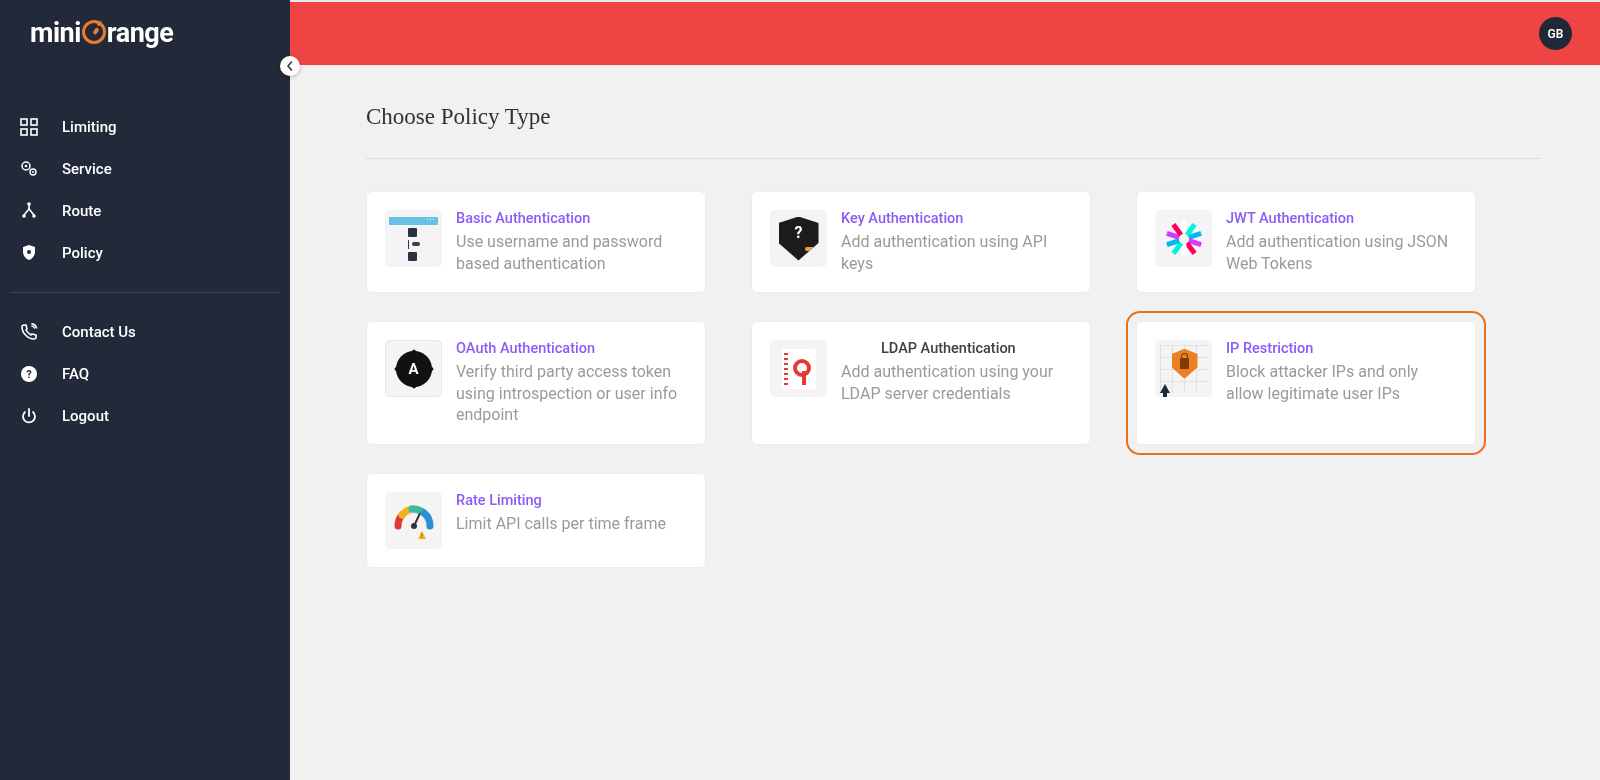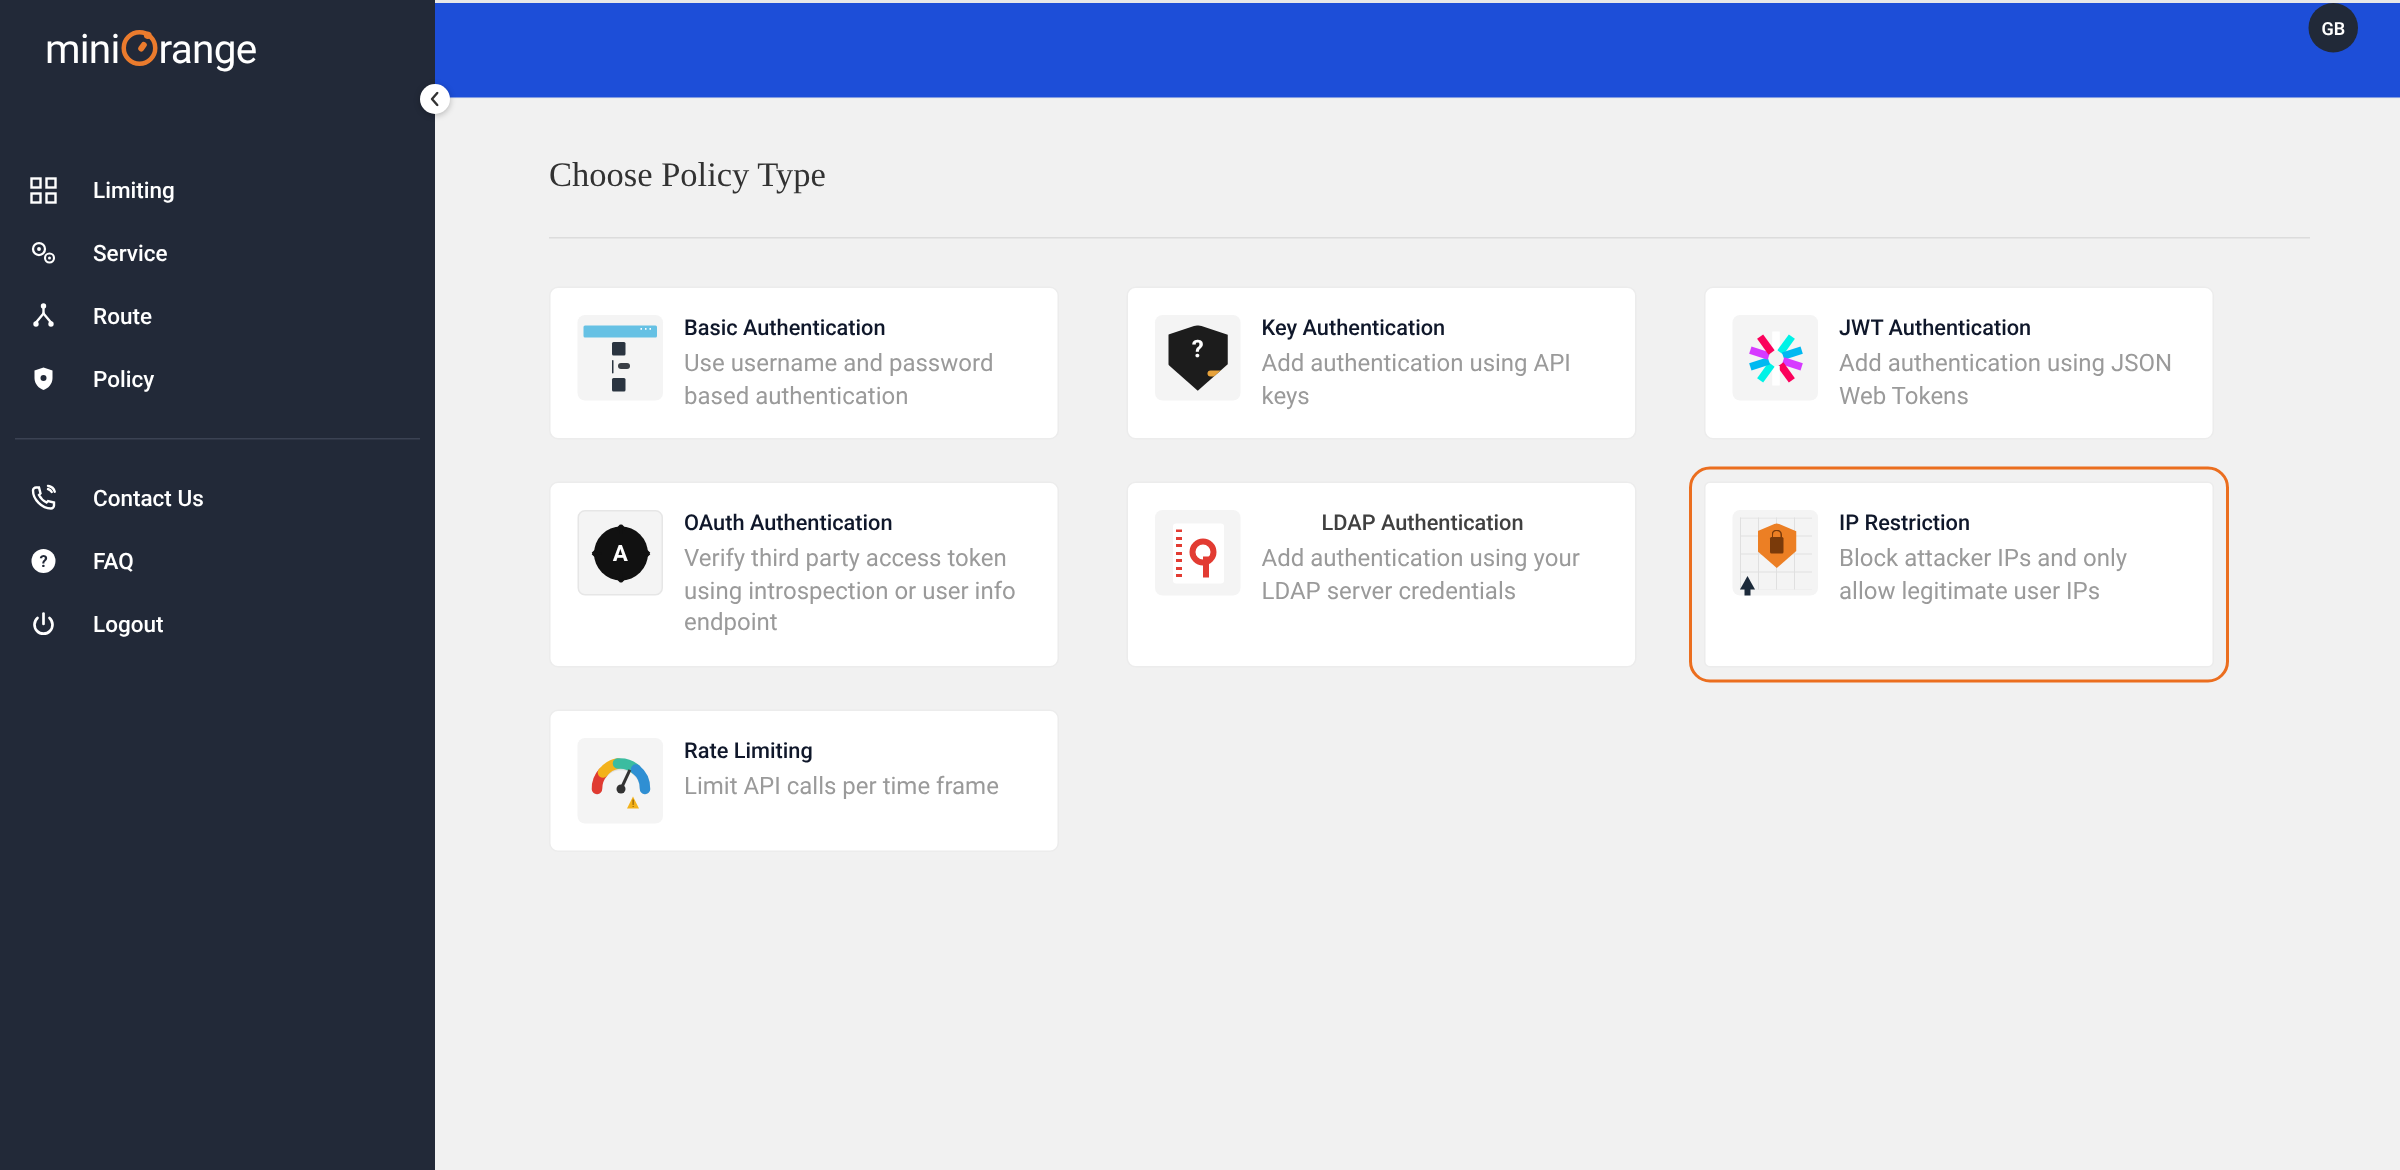--- a/index.html
+++ b/index.html
@@ -17,21 +17,21 @@
     flex-shrink: 0;
   }
   .logo-wrap {
     height: 66px;
     display: flex;
     align-items: center;
     padding: 0 30px;
   }
   .logo {
     font-size: 27px;
-    font-weight: 400;
+    font-weight: 700;
     letter-spacing: -0.5px;
     display: flex;
     align-items: center;
   }
   .logo .o-icon {
     display: inline-flex;
     align-items: center;
     justify-content: center;
     width: 24px;
     height: 24px;
@@ -101,24 +101,25 @@
 
   
   .main {
     flex: 1;
     display: flex;
     flex-direction: column;
     min-width: 0;
   }
   .topbar {
     height: 66px;
-    background: #1d4ed8;
+    background: #ef4444;
     border-top: 2px solid #e8e8e8;
     border-bottom: 1px solid #ececec;
     display: flex;
+    align-items: center;
     justify-content: flex-end;
     padding: 0 28px;
   }
   .avatar {
     width: 33px;
     height: 33px;
     border-radius: 50%;
     background: #212938;
     color: #fff;
     font-size: 12px;
@@ -176,21 +177,21 @@
     display: flex;
     align-items: center;
     justify-content: center;
     overflow: hidden;
     background: #f4f4f4;
   }
   .card .meta { flex:1; min-width:0; }
   .card .title {
     font-size: 14.5px;
     font-weight: 500;
-    color: #0f172a;
+    color: #8b5cf6;
     margin-bottom: 4px;
   }
   .card.disabled .title { color: #404040; margin-left: 40px; }
   .card .desc {
     font-size: 16px;
     color: #9a9a9a;
     line-height: 1.35;
   }
 
   

